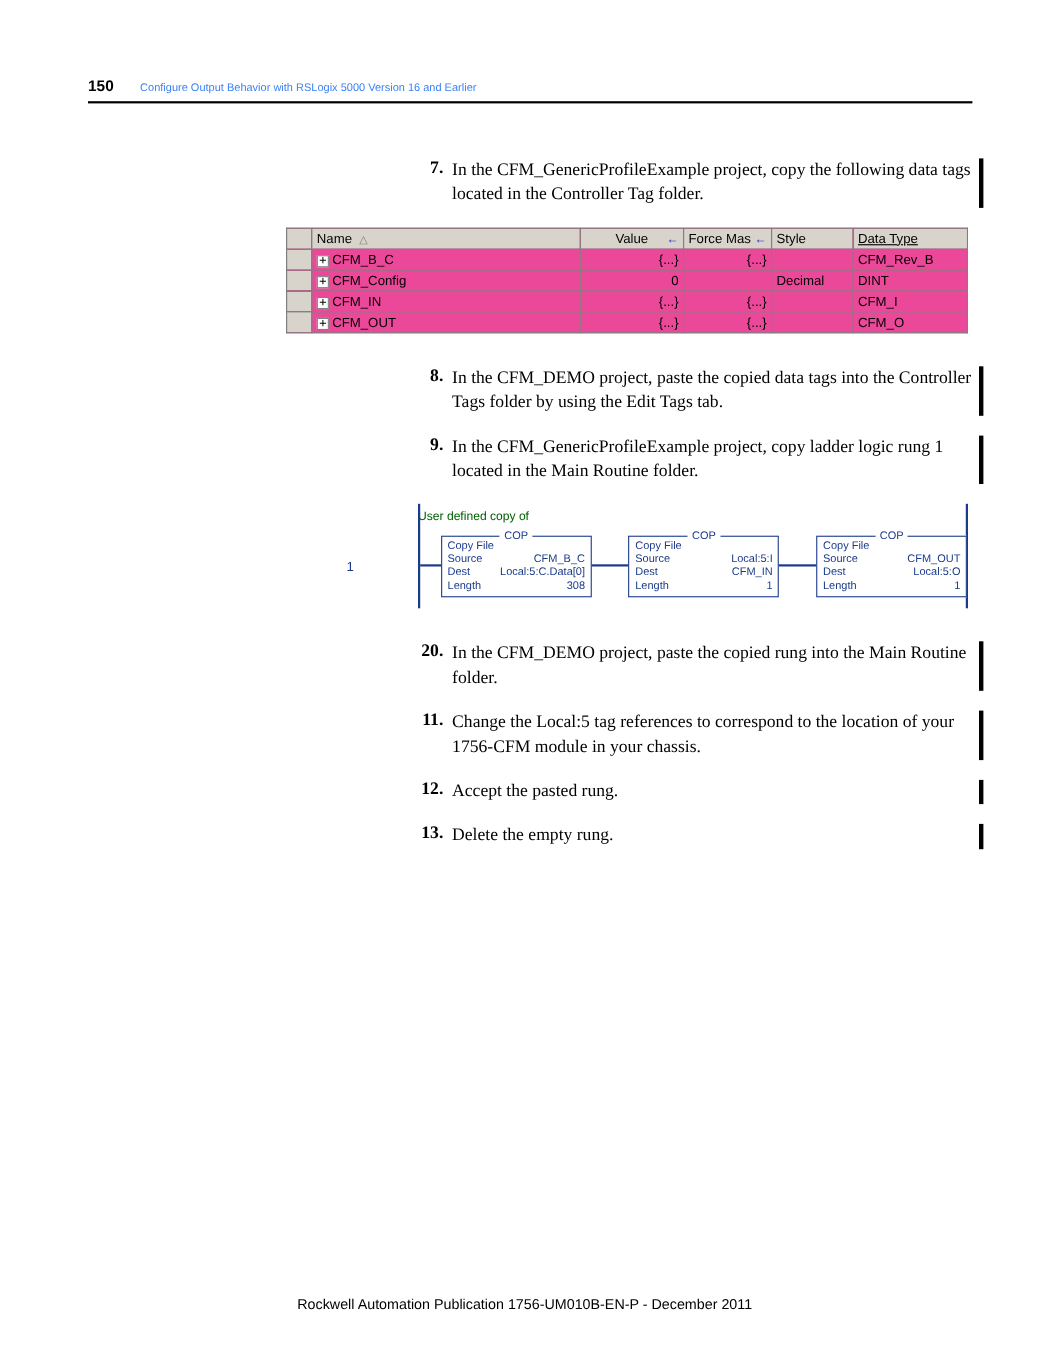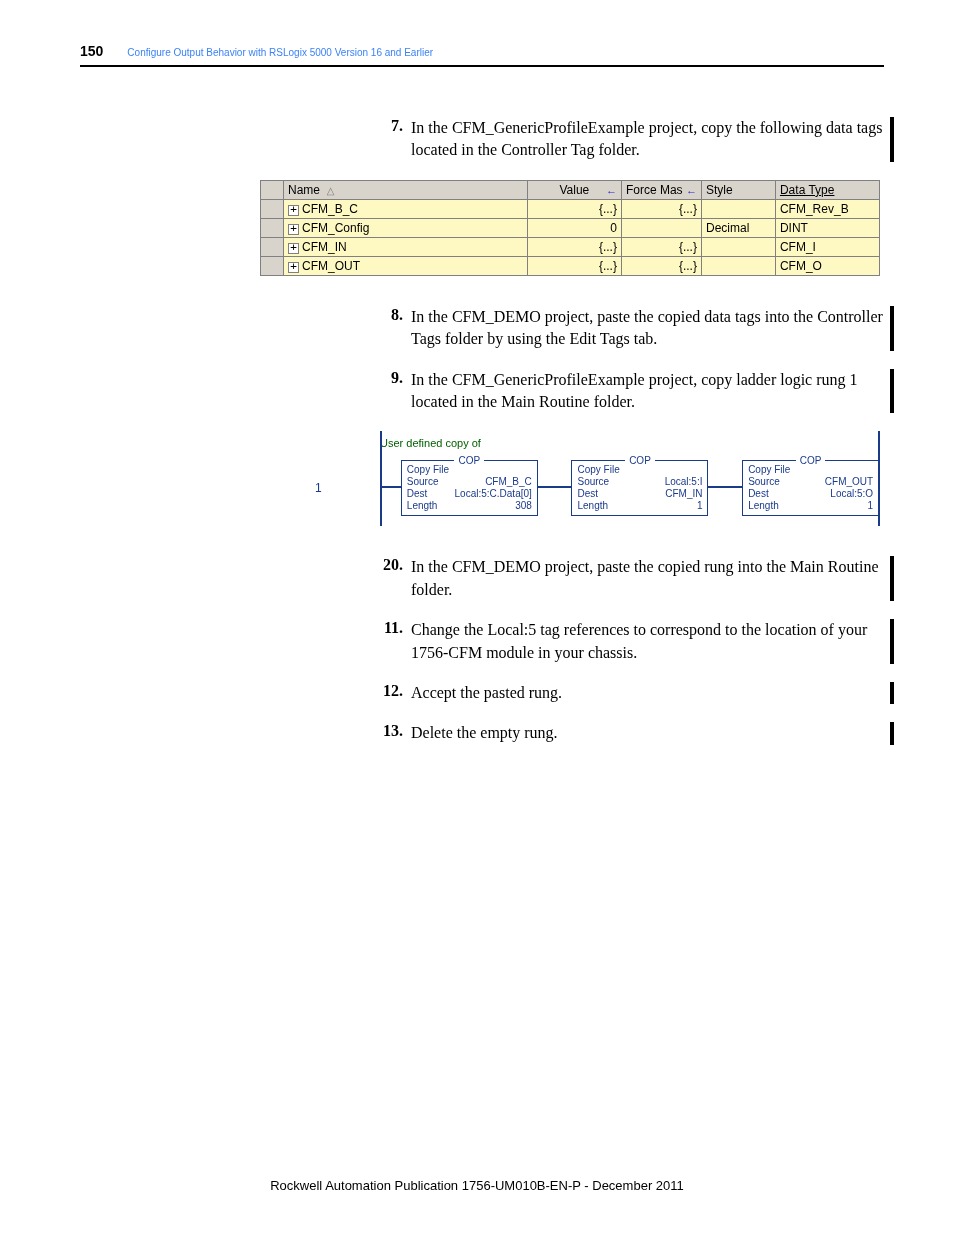--- a/index.html
+++ b/index.html
@@ -6,21 +6,21 @@
     margin: 0;
     padding: 0;
     background: #fff;
     font-family: Georgia, 'Times New Roman', serif;
     color: #000;
     width: 954px;
     height: 1235px;
     position: relative;
   }
   .page {
-    padding: 43px 70px 40px 80px;
+    padding: 70px 70px 40px 80px;
     box-sizing: border-box;
     height: 100%;
     position: relative;
   }
   .header {
     display: flex;
     align-items: baseline;
     border-bottom: 2px solid #000;
     padding-bottom: 6px;
     margin-bottom: 50px;
@@ -69,21 +69,21 @@
   }
   
   .tag-table-wrap {
     margin: 0 0 30px 180px;
     font-family: Arial, Helvetica, sans-serif;
     font-size: 12px;
   }
   .tag-table {
     border-collapse: collapse;
     width: 620px;
-    background: #fef9c3;
+    background: #ec4899;
   }
   .tag-table th, .tag-table td {
     border: 1px solid #808080;
     padding: 1px 4px;
     height: 16px;
     text-align: left;
     font-weight: normal;
     white-space: nowrap;
     overflow: hidden;
   }

